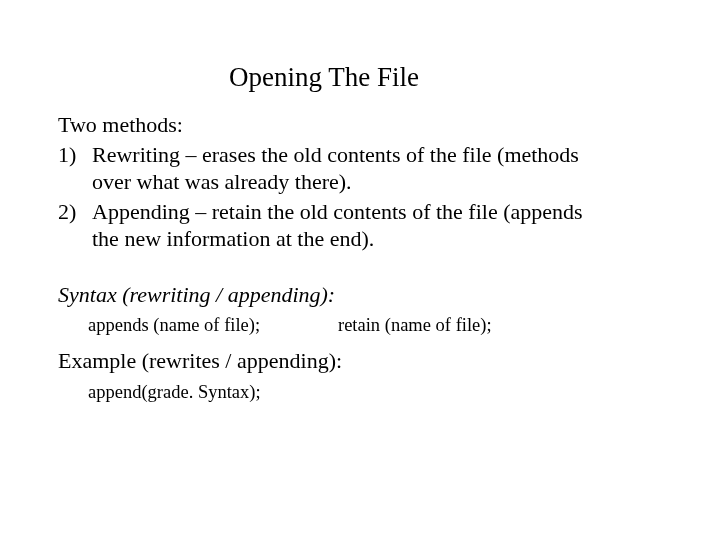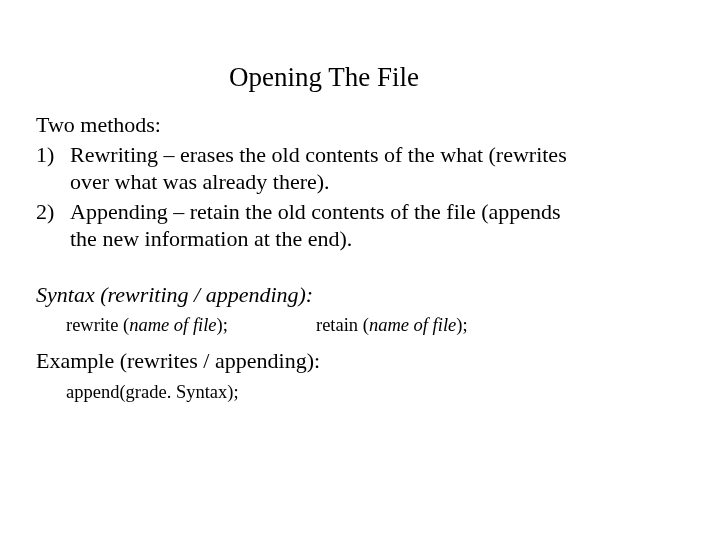--- a/index.html
+++ b/index.html
@@ -19,21 +19,21 @@
     box-sizing: border-box;
     margin-top: 40px;
   }
   .title {
     text-align: center;
     font-size: 27px;
     padding-top: 22px;
     padding-bottom: 12px;
   }
   .body {
-    padding-left: 36px;
+    padding-left: 58px;
     padding-right: 58px;
     font-size: 22px;
     line-height: 1.25;
   }
   .intro {
     margin-top: 6px;
     margin-bottom: 2px;
   }
   .ol {
     margin: 0;
@@ -64,21 +64,20 @@
     font-size: 18.5px;
   }
   .code-left {
     width: 250px;
     flex: 0 0 250px;
   }
   .code-right {
     flex: 1 1 auto;
   }
   .ital {
-    font-style: italic;
   }
   .footer {
     position: absolute;
     right: 14px;
     bottom: 10px;
     font-size: 19px;
     text-decoration: underline;
   }
 </style>
 </head>
@@ -88,33 +87,33 @@
 
   <div class="title">Opening The File</div>
 
   <div class="body">
 
     <div class="intro">Two methods:</div>
 
     <div class="ol">
       <div class="li">
         <div class="num">1)</div>
-        <div class="txt">Rewriting – erases the old contents of the what (rewrites over what was already there).</div>
+        <div class="txt">Rewriting – erases the old contents of the file (methods over what was already there).</div>
       </div>
       <div class="li">
         <div class="num">2)</div>
         <div class="txt">Appending – retain the old contents of the file (appends the new information at the end).</div>
       </div>
     </div>
 
     <div class="section">Syntax (rewriting / appending):</div>
 
     <div class="code-row">
       <div class="code-left">
-        <span>rewrite (</span><span class="ital">name of file</span><span>);</span>
+        <span>appends (</span><span class="ital">name of file</span><span>);</span>
       </div>
       <div class="code-right">
         <span>retain (</span><span class="ital">name of file</span><span>);</span>
       </div>
     </div>
 
     <div class="section2">Example (rewrites / appending):</div>
 
     <div class="code-row">
       <div class="code-right">append(grade. Syntax);</div>

